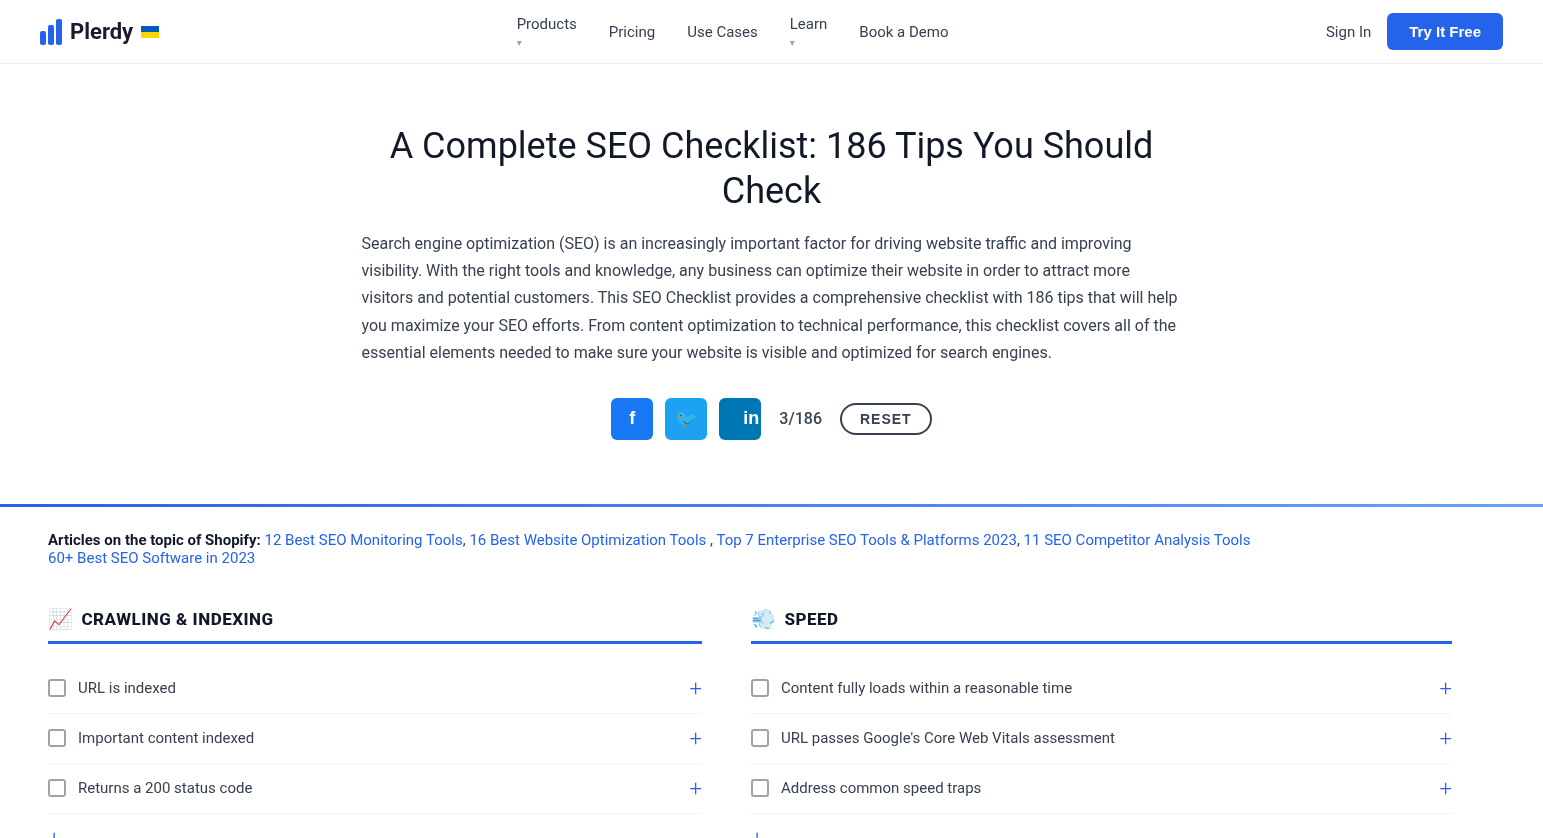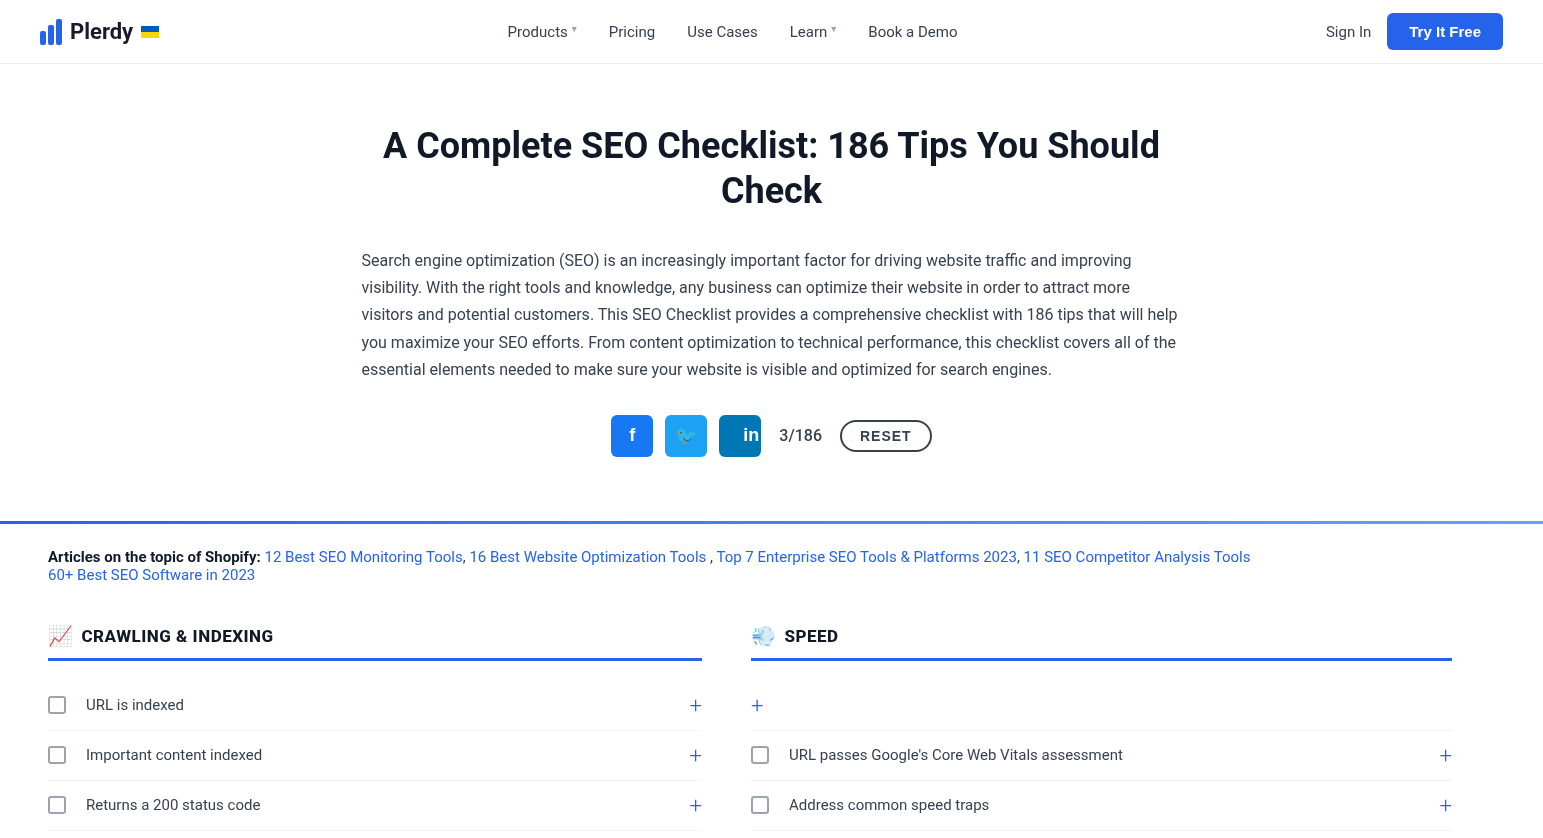--- a/index.html
+++ b/index.html
@@ -18,34 +18,34 @@
     .logo-bar.b2 { width: 6px; height: 20px; }
     .logo-bar.b3 { width: 6px; height: 26px; }
     .logo-text { font-size: 22px; font-weight: 700; color: #1a1a2e; }
     .logo-ua { width: 18px; height: 12px; display: inline-flex; flex-direction: column; }
     .ua-top { background: #005BBB; flex: 1; }
     .ua-bot { background: #FFD500; flex: 1; }
 
     .nav-center { display: flex; align-items: center; gap: 32px; }
     .nav-item {
       font-size: 15px; color: #374151; text-decoration: none; cursor: pointer;
-      display: flex; align-items: flex-start; gap: 4px;
+      display: flex; align-items: flex-start; gap: 4px; flex-direction: column;
     }
     .chevron { font-size: 10px; color: #9ca3af; }
 
     .nav-right { display: flex; align-items: center; gap: 16px; margin-left: 20px; }
     .sign-in { font-size: 15px; color: #374151; cursor: pointer; text-decoration: none; }
     .try-btn {
       background: #2563eb; color: #fff; border: none; border-radius: 6px;
       padding: 10px 22px; font-size: 15px; font-weight: 600; cursor: pointer;
     }
 
     
     .hero { text-align: center; padding: 60px 20px 40px; max-width: 900px; margin: 0 auto; }
-    .hero h1 { font-size: 36px; font-weight: 700; color: #111827; line-height: 1.25; margin-bottom: 33px; }
+    .hero h1 { font-size: 36px; font-weight: 400; color: #111827; line-height: 1.25; margin-bottom: 16px; }
     .hero p { font-size: 16px; color: #374151; line-height: 1.7; text-align: left; max-width: 820px; margin: 12px auto 32px; }
 
     
     .social-row { display: flex; align-items: center; justify-content: center; gap: 12px; margin-bottom: 8px; }
     .social-btn {
       width: 42px; height: 42px; border-radius: 6px; border: none; cursor: pointer;
       display: flex; align-items: center; justify-content: center; color: #fff; font-size: 18px; font-weight: 700;
     }
     .social-fb { background: #1877f2; }
     .social-tw { background: #1da1f2; }
@@ -80,21 +80,21 @@
       padding-bottom: 10px;
       border-bottom: 3px solid #2563eb;
       margin-bottom: 20px;
     }
     .section-emoji { font-size: 20px; }
 
     .checklist-item {
       display: flex; align-items: center; justify-content: space-between;
       padding: 12px 0; border-bottom: 1px solid #f3f4f6;
     }
-    .item-left { display: flex; align-items: center; gap: 20px; }
+    .item-left { display: flex; align-items: center; gap: 12px; }
     .item-checkbox {
       width: 18px; height: 18px; border: 2px solid #9ca3af;
       border-radius: 3px; flex-shrink: 0; cursor: pointer;
       background: #fff;
     }
     .item-label { font-size: 15px; color: #374151; }
     .item-plus {
       font-size: 22px; color: #2563eb; font-weight: 300; cursor: pointer; flex-shrink: 0;
     }
   </style>
@@ -210,20 +210,24 @@
     </div>
 
   </div>
 
   <div class="checklist-col">
     <div class="section-title">
       <span class="section-emoji">💨</span>
       <span>SPEED</span>
     </div>
     <div class="checklist-item">
+      <div class="item-left">
+        <div class="item-checkbox"></div>
+        <span class="item-label">Content fully loads within a reasonable time</span>
+      </div>
       <span class="item-plus">+</span>
     </div>
     <div class="checklist-item">
       <div class="item-left">
         <div class="item-checkbox"></div>
         <span class="item-label">URL passes Google's Core Web Vitals assessment</span>
       </div>
       <span class="item-plus">+</span>
     </div>
     <div class="checklist-item">

